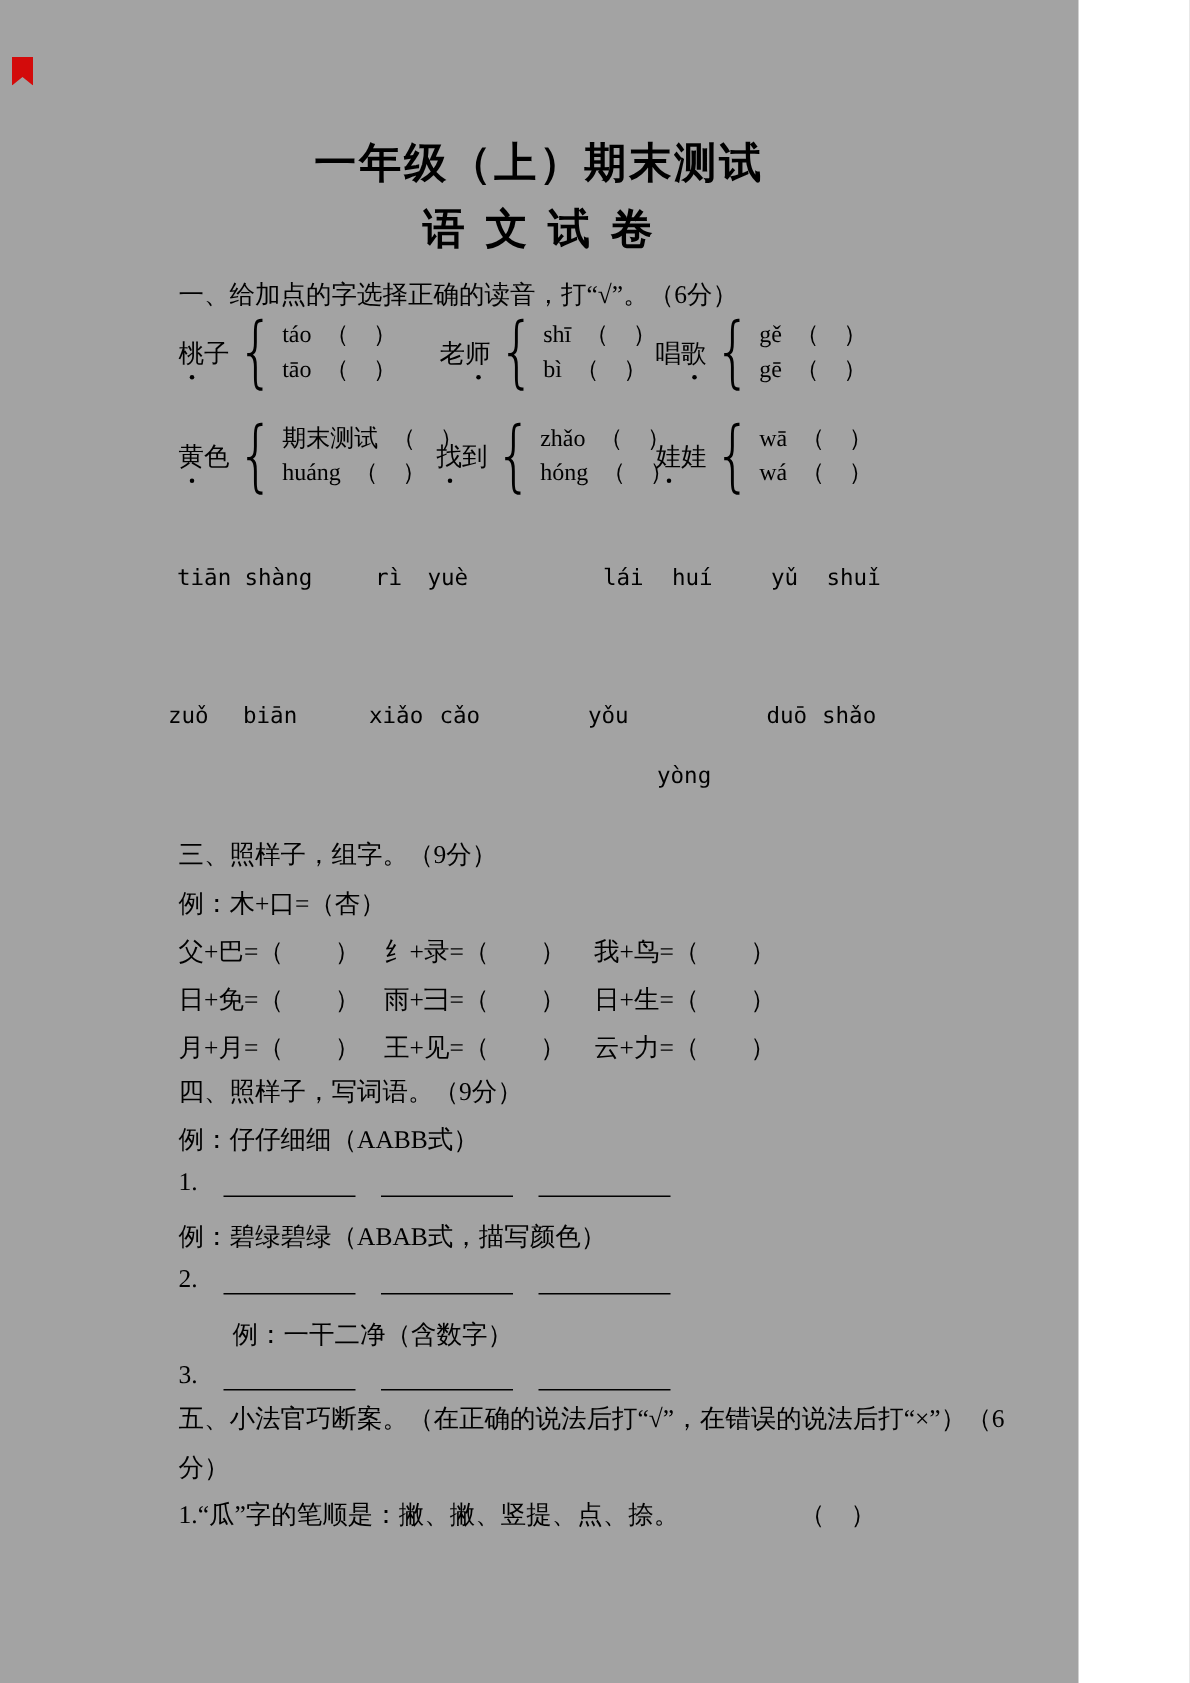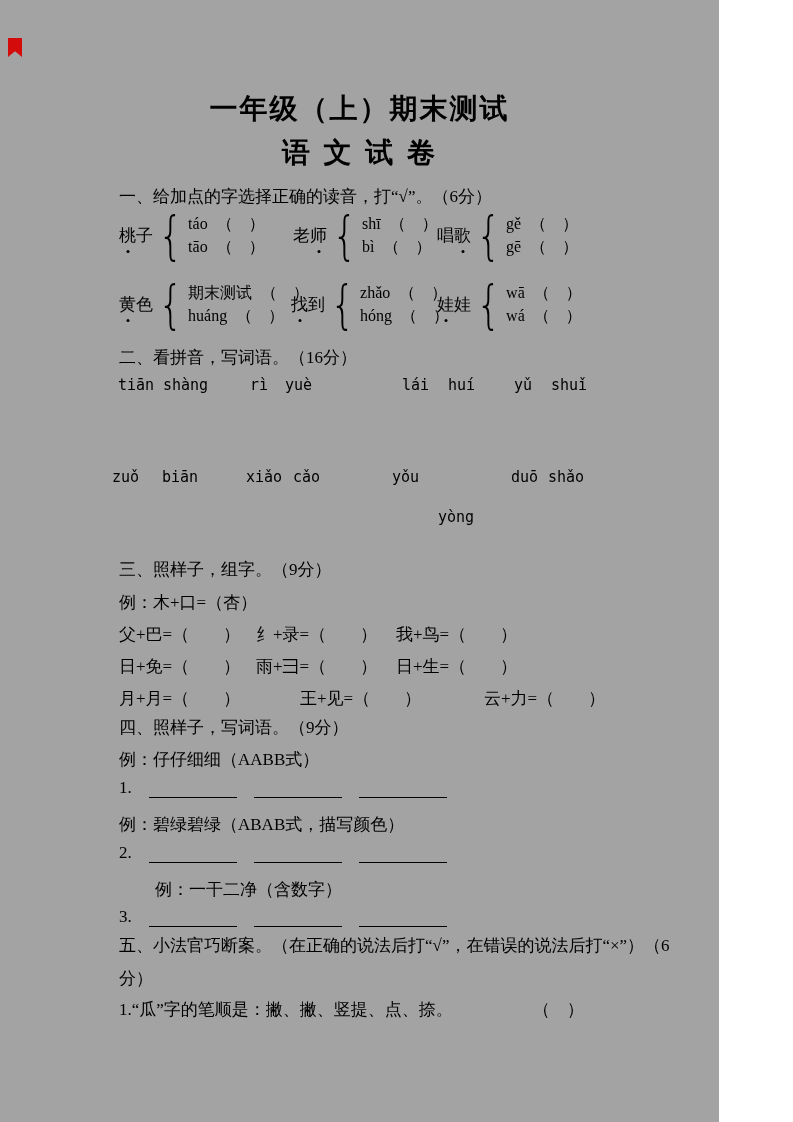--- a/index.html
+++ b/index.html
@@ -162,21 +162,20 @@
           <span>wā</span>
           <span>（　）</span>
         </span>
       <span class="opt">
           <span>wá</span>
           <span>（　）</span>
         </span>
     </span>
   </div>
 
-  <div class="abs h" style="left:119px;top:346px;">二、看拼音，写词语。（16分）</div>
 
   <span class="py" style="left:118px;top:376px;">tiān</span>
   <span class="py" style="left:163px;top:376px;">shàng</span>
   <span class="py" style="left:250px;top:376px;">rì</span>
   <span class="py" style="left:285px;top:376px;">yuè</span>
   <span class="py" style="left:402px;top:376px;">lái</span>
   <span class="py" style="left:448px;top:376px;">huí</span>
   <span class="py" style="left:514px;top:376px;">yǔ</span>
   <span class="py" style="left:551px;top:376px;">shuǐ</span>
 
@@ -195,21 +194,21 @@
   <div class="t3row" style="top:623px;">
     <span class="t3cell t3c1"><span>父+巴=</span><span>（　　）</span></span>
     <span class="t3cell t3c2"><span>纟+录=</span><span>（　　）</span></span>
     <span class="t3cell"><span>我+鸟=</span><span>（　　）</span></span>
   </div>
   <div class="t3row" style="top:655px;">
     <span class="t3cell t3c1"><span>日+免=</span><span>（　　）</span></span>
     <span class="t3cell t3c2"><span>雨+彐=</span><span>（　　）</span></span>
     <span class="t3cell"><span>日+生=</span><span>（　　）</span></span>
   </div>
-  <div class="t3row" style="top:687px;gap:44px;">
+  <div class="t3row" style="top:687px;">
     <span class="t3cell t3c1"><span>月+月=</span><span>（　　）</span></span>
     <span class="t3cell t3c2"><span>王+见=</span><span>（　　）</span></span>
     <span class="t3cell"><span>云+力=</span><span>（　　）</span></span>
   </div>
 
   <div class="abs h" style="left:119px;top:716px;">四、照样子，写词语。（9分）</div>
   <div class="abs h" style="left:119px;top:748px;">例：仔仔细细（AABB式）</div>
 
   <div class="ulrow" style="top:778px;">
     <span>1.</span>

